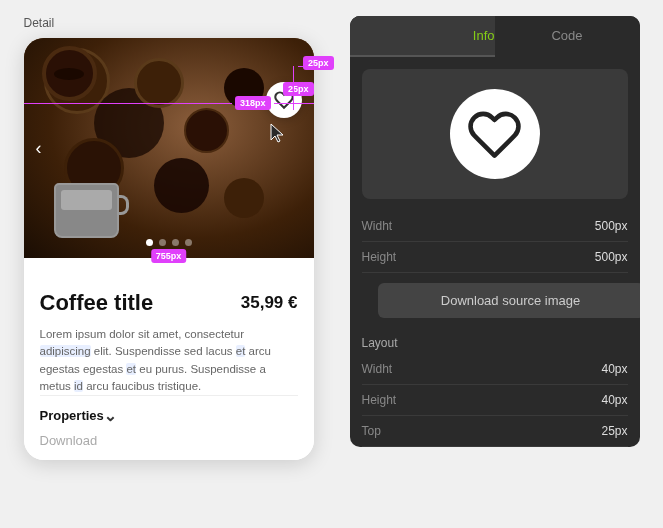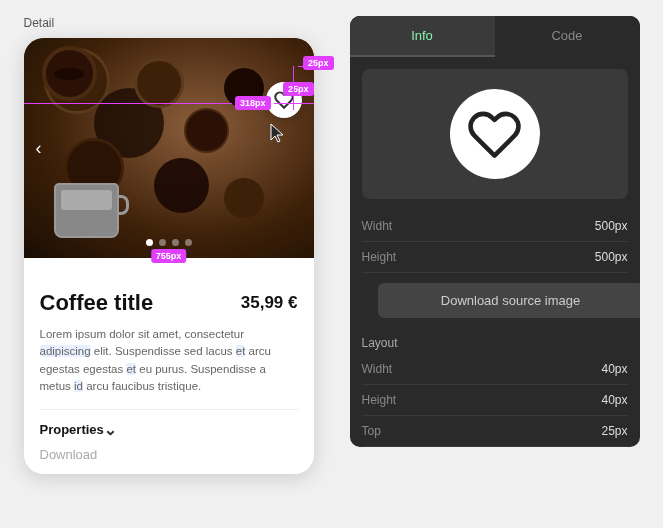--- a/index.html
+++ b/index.html
@@ -142,21 +142,20 @@
     }
 
     .card-price span {
       font-size: 17px;
     }
 
     .card-desc {
       font-size: 11.5px;
       color: #666;
       line-height: 1.5;
-      margin-bottom: 14px;
     }
 
     .highlight {
       background: rgba(100,150,255,0.15);
       border-radius: 2px;
     }
 
     .card-properties {
       display: flex;
       justify-content: flex-start;
@@ -198,23 +197,24 @@
       flex: 1;
       text-align: center;
       padding: 12px 0;
       font-size: 13px;
       cursor: pointer;
       color: #888;
       border-bottom: 2px solid transparent;
     }
 
     .tab.active {
-      color: #86efac;
+      color: #84cc16;
       background: #3a3a3a;
       border-bottom: 2px solid #555;
+      text-align: right;
     }
 
     
     .heart-preview {
       background: #3a3a3a;
       display: flex;
       align-items: center;
       justify-content: center;
       padding: 20px;
       margin: 12px;

